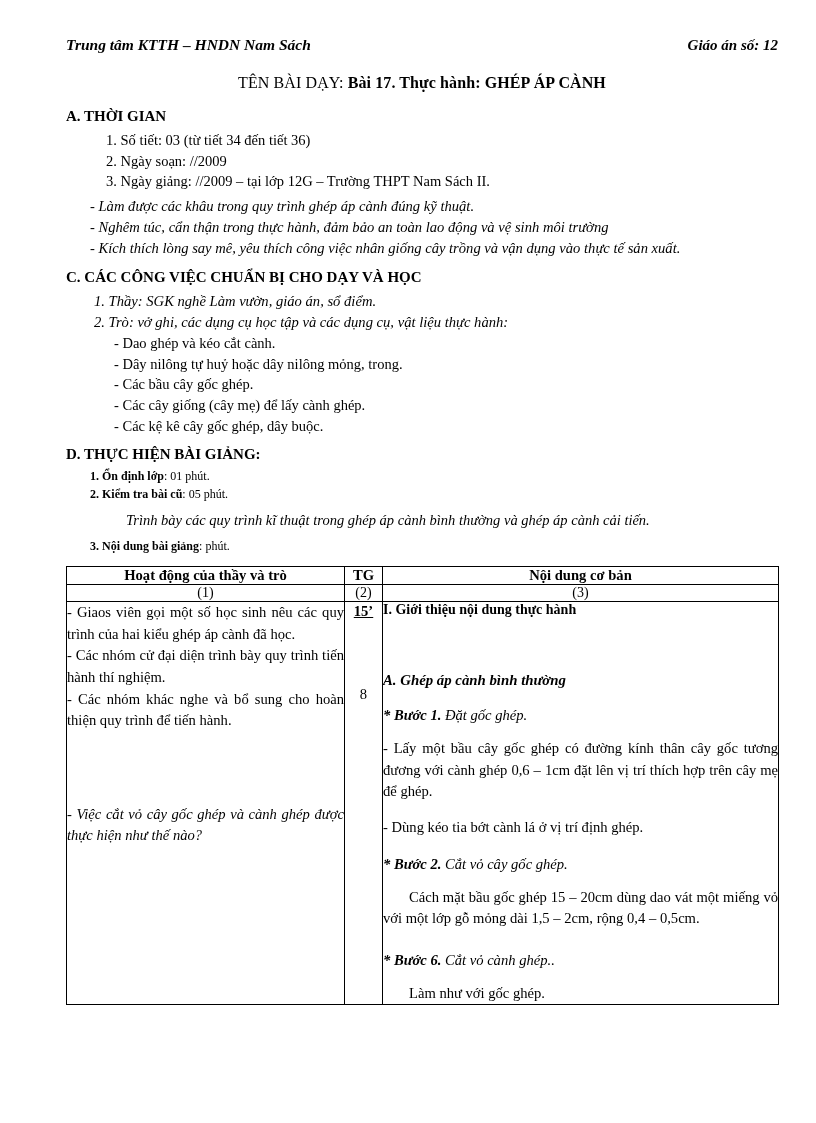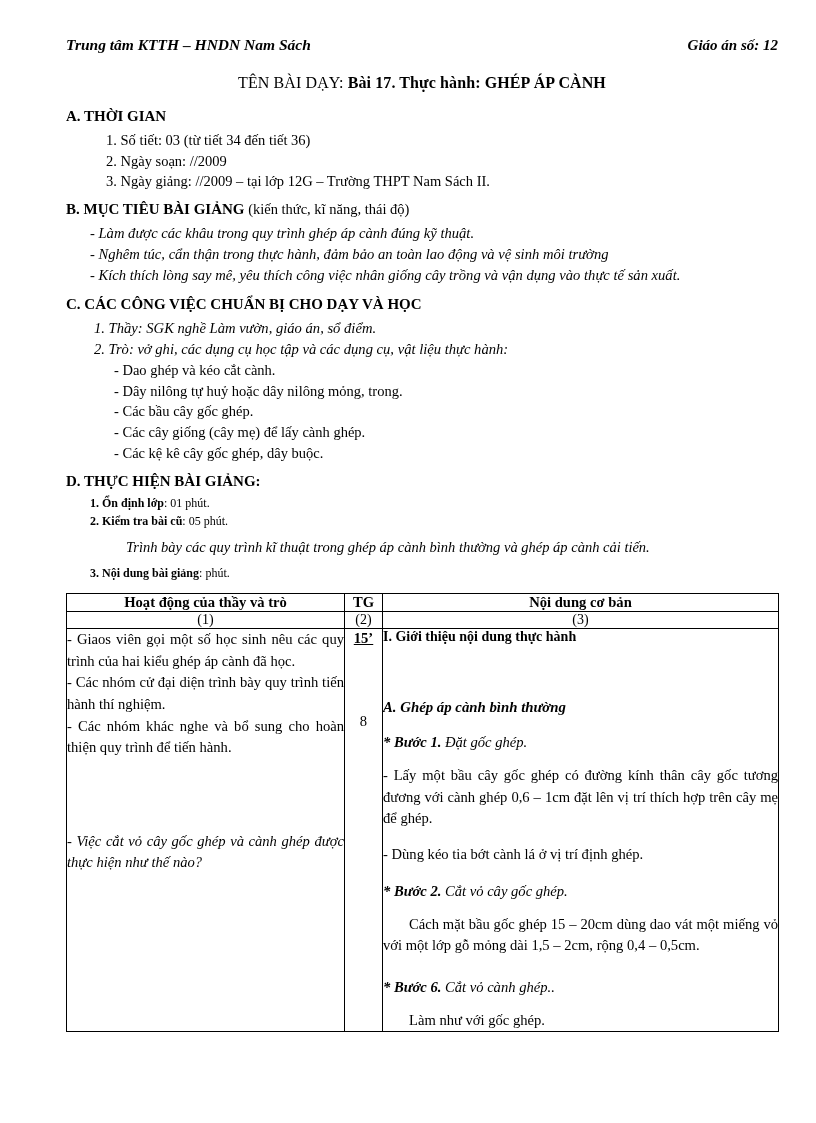--- a/index.html
+++ b/index.html
@@ -200,21 +200,20 @@
     <div class="section">
       <div class="section-head">A. THỜI GIAN</div>
       <div class="lines">
         <div class="line indent2">1. Số tiết: 03 (từ tiết 34 đến tiết 36)</div>
         <div class="line indent2">2. Ngày soạn: //2009</div>
         <div class="line indent2">3. Ngày giảng: //2009 – tại lớp 12G – Trường THPT Nam Sách II.</div>
       </div>
     </div>
 
     <div class="section">
-      <div class="section-head"><span>B. MỤC TIÊU BÀI GIẢNG</span><span class="paren"> (kiến thức, kĩ năng, thái độ)</span></div>
       <div class="lines">
         <div class="goal-line">- Làm được các khâu trong quy trình ghép áp cành đúng kỹ thuật.</div>
         <div class="goal-line">- Nghêm túc, cẩn thận trong thực hành, đảm bảo an toàn lao động và vệ sinh môi trường</div>
         <div class="goal-line">- Kích thích lòng say mê, yêu thích công việc nhân giống cây trồng và vận dụng vào thực tế sản xuất.</div>
       </div>
     </div>
 
     <div class="section">
       <div class="section-head">C. CÁC CÔNG VIỆC CHUẨN BỊ CHO DẠY VÀ HỌC</div>
       <div class="lines">

